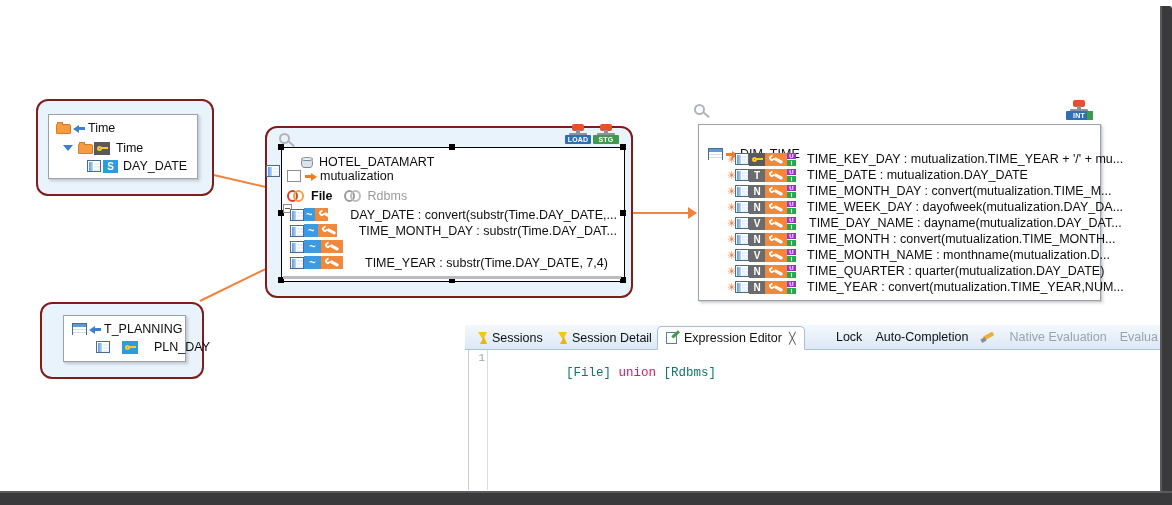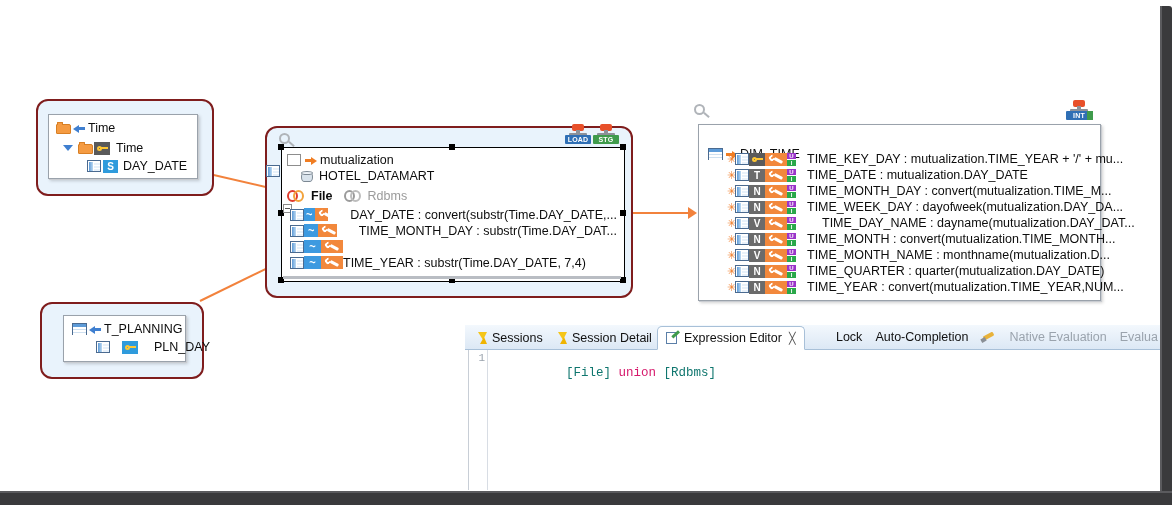--- a/index.html
+++ b/index.html
@@ -256,28 +256,28 @@
       <div class="hnd" style="left:353px;top:82px;"></div>
       <div class="hnd" style="left:11px;top:149px;"></div>
       <div class="hnd" style="left:182px;top:149px;"></div>
       <div class="hnd" style="left:353px;top:149px;"></div>
       <div style="position:absolute;left:16px;top:148px;width:338px;height:3px;background:#b9bdc3;"></div>
 
       <div class="rings" style="position:absolute;left:-2px;top:21px;"></div>
       <span class="ic grid" style="position:absolute;left:-1px;top:37px;"></span>
 
       <div style="position:absolute;left:20px;top:25px;width:330px;">
+        <div class="row" style="gap:4px;margin-top:2px;margin-left:13px;">
+          <span class="ic db"></span>
+          <span class="lbl">HOTEL_DATAMART</span>
+        </div>
         <div class="row" style="gap:3px;">
           <span class="doc ic"></span>
           <span class="ic rarrow"></span>
           <span class="lbl">mutualization</span>
-        </div>
-        <div class="row" style="gap:4px;margin-top:2px;margin-left:13px;">
-          <span class="ic db"></span>
-          <span class="lbl">HOTEL_DATAMART</span>
         </div>
 
         <div class="row" style="gap:5px;margin-top:6px;">
           <span class="rings">
               <span class="r1"></span>
               <span class="r2"></span>
             </span>
           <span class="lbl" style="font-weight:bold;">File</span>
           <span class="rings off" style="margin-left:6px;">
               <span class="r1"></span>
@@ -303,21 +303,21 @@
           </div>
           <div class="row" style="gap:0;height:15px;margin-top:1px;">
             <span class="ic grid" style="margin-left:3px;"></span>
             <span class="tilde">~</span>
             <span class="wrench"></span>
           </div>
           <div class="row" style="gap:0;height:15px;margin-top:1px;">
             <span class="ic grid" style="margin-left:3px;"></span>
             <span class="tilde">~</span>
             <span class="wrench"></span>
-            <span class="lbl" style="">TIME_YEAR : substr(Time.DAY_DATE, 7,4)</span>
+            <span class="lbl" style="margin-left:22px;">TIME_YEAR : substr(Time.DAY_DATE, 7,4)</span>
           </div>
         </div>
       </div>
     </div>
 
     <div style="position:absolute;left:690px;top:100px;width:410px;height:205px;">
       <span class="ic mag" style="position:absolute;left:4px;top:4px;"></span>
 
       <div class="badge" style="left:376px;top:0px;">
         <div class="cap"></div>
@@ -387,21 +387,21 @@
 
           <div class="row" style="gap:0;height:16px;">
             <span class="star">✳</span>
             <span class="ic grid"></span>
             <span class="tbox">V</span>
             <span class="wrench"></span>
             <span class="ui-stack">
                 <span class="u-b">U</span>
                 <span class="i-b">I</span>
               </span>
-            <span class="lbl" style="margin-left:26px;">TIME_DAY_NAME : dayname(mutualization.DAY_DAT...</span>
+            <span class="lbl" style="margin-left:13px;">TIME_DAY_NAME : dayname(mutualization.DAY_DAT...</span>
           </div>
 
           <div class="row" style="gap:0;height:16px;">
             <span class="star">✳</span>
             <span class="ic grid"></span>
             <span class="tbox">N</span>
             <span class="wrench"></span>
             <span class="ui-stack">
                 <span class="u-b">U</span>
                 <span class="i-b">I</span>

